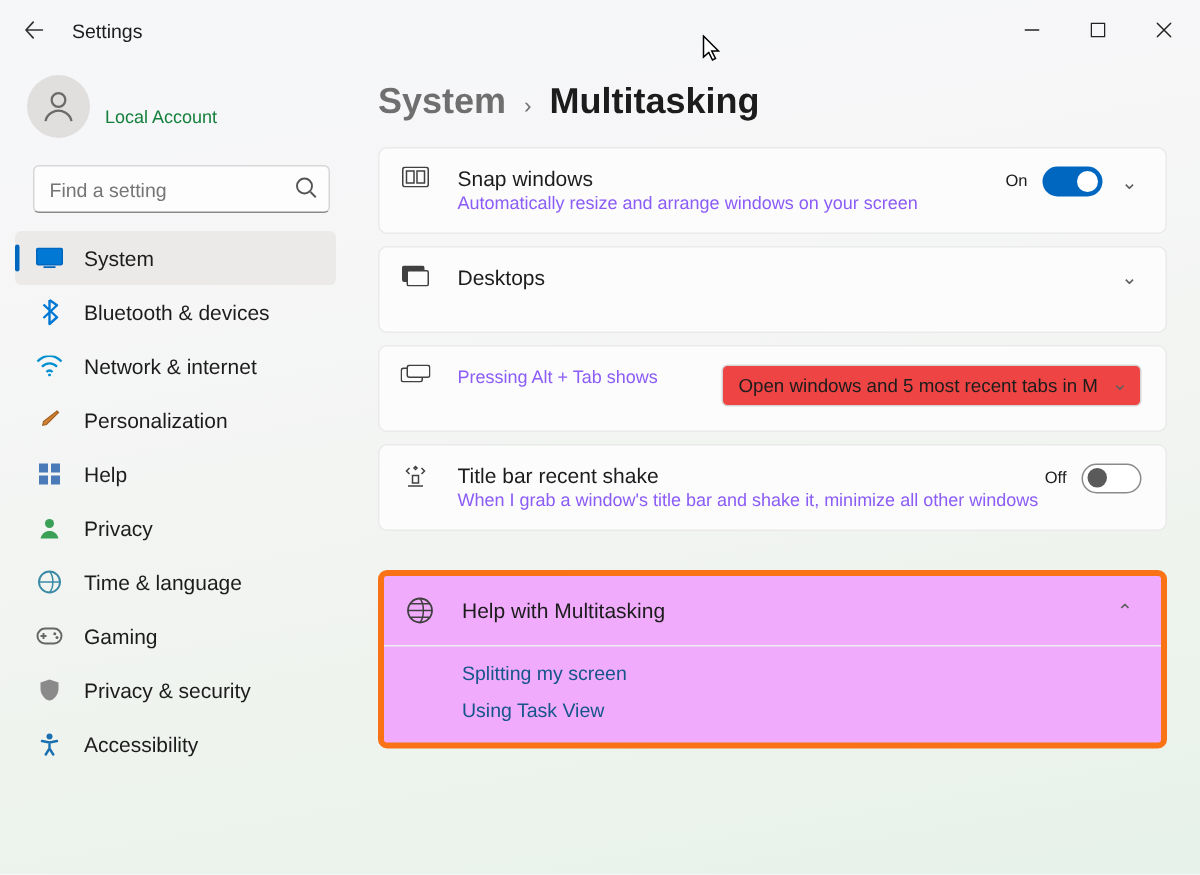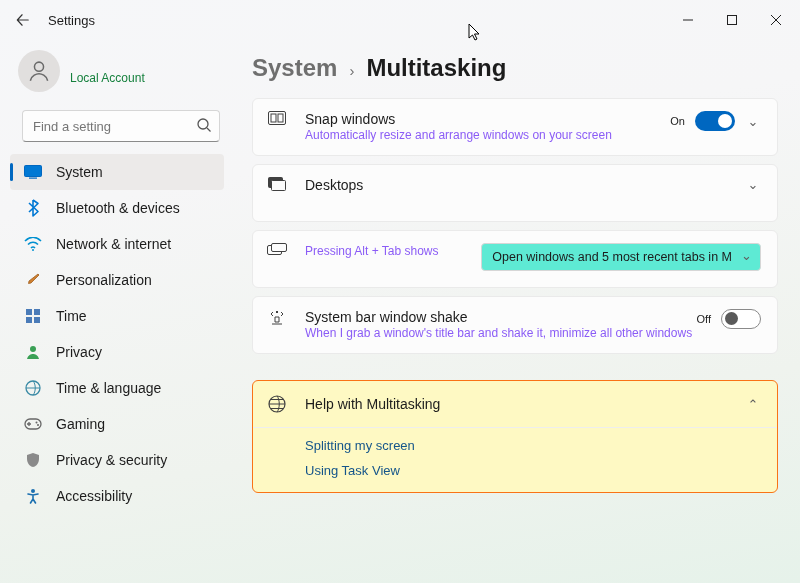--- a/index.html
+++ b/index.html
@@ -36,23 +36,23 @@
 .row .rtitle { font-size:14px; }
 .row .rdesc { font-size:12px; color:#8b5cf6; margin-top:1px; }
 .row .rtrail { display:flex; align-items:center; gap:10px; }
 .trail-label { font-size:11px; }
 .toggle { width:40px; height:20px; border-radius:10px; position:relative; cursor:pointer; }
 .toggle.on { background:#0067c0; }
 .toggle.on::after { content:""; position:absolute; right:3px; top:3px; width:14px; height:14px; background:#fff; border-radius:50%; }
 .toggle.off { background:#fff; border:1px solid #8a8a8a; }
 .toggle.off::after { content:""; position:absolute; left:3px; top:2px; width:13px; height:13px; background:#5a5a5a; border-radius:50%; }
 .chev-icon { color:#5f5f5f; font-size:13px; width:16px; text-align:center; cursor:pointer; }
-.dropdown { border:1px solid #d6d6d6; border-radius:4px; background:#5eead4; font-size:12.5px; padding:6px 28px 6px 10px; position:relative; cursor:pointer; min-width:256px; color:#1c1c1c; }
+.dropdown { border:1px solid #d6d6d6; border-radius:4px; background:#ef4444; font-size:12.5px; padding:6px 28px 6px 10px; position:relative; cursor:pointer; min-width:256px; color:#1c1c1c; }
 .dropdown::after { content:"⌄"; position:absolute; right:8px; top:4px; color:#5f5f5f; font-size:13px; }
-.help-card { background:#fef9c3; border:1px solid #f97316; border-radius:6px; margin-top:26px; }
+.help-card { background:#f0abfc; border:4px solid #f97316; border-radius:6px; margin-top:26px; }
 .help-head { display:flex; align-items:center; padding: 14px 16px 14px 14px; }
 .help-head .ricon { width:20px; margin-right:18px; display:flex; align-items:center; justify-content:center; color:#404040; }
 .help-head .htitle { flex:1; font-size:14px; }
 .help-body { border-top:1px solid #eee; padding: 10px 14px 14px 52px; display:flex; flex-direction:column; gap:10px; }
 .help-link { font-size:13px; color:#15558a; cursor:pointer; }
 .cursor { position:absolute; left:468px; top:23px; pointer-events:none; }
 svg { display:block; }
 </style>
 </head>
 <body>
@@ -143,21 +143,21 @@
         </div>
       <div class="nav-item">
           <span class="nicon">
             <svg width="16" height="16" viewBox="0 0 16 16">
               <rect x="1" y="1" width="6" height="6" fill="#4a7bb8"></rect>
               <rect x="9" y="1" width="6" height="6" fill="#4a7bb8"></rect>
               <rect x="1" y="9" width="6" height="6" fill="#4a7bb8"></rect>
               <rect x="9" y="9" width="6" height="6" fill="#4a7bb8"></rect>
             </svg>
           </span>
-          <span>Time</span>
+          <span>Help</span>
         </div>
       <div class="nav-item">
           <span class="nicon">
             <svg width="16" height="16" viewBox="0 0 16 16">
               <circle cx="8" cy="5" r="3" fill="#3aa055"></circle>
               <path d="M2 15c1-4 4-5 6-5s5 1 6 5z" fill="#3aa055"></path>
             </svg>
           </span>
           <span>Privacy</span>
         </div>
@@ -266,21 +266,21 @@
     <div class="card">
       <div class="row">
         <span class="ricon">
             <svg width="18" height="16" viewBox="0 0 18 16">
               <path d="M5 3l-2 2 2 2M13 3l2 2-2 2" stroke="#404040" stroke-width="1" fill="none"></path>
               <path d="M9 2l-1 1 1 1 1-1z" stroke="#404040" fill="none"></path>
               <path d="M7 8h4v5H7z M4 15h10" stroke="#404040" fill="none"></path>
             </svg>
           </span>
         <div class="rtext">
-          <span class="rtitle">System bar window shake</span>
+          <span class="rtitle">Title bar recent shake</span>
           <span class="rdesc">When I grab a window's title bar and shake it, minimize all other windows</span>
         </div>
         <div class="rtrail">
           <span class="trail-label">Off</span>
           <div class="toggle off"></div>
         </div>
       </div>
     </div>
 
     <div class="help-card">

